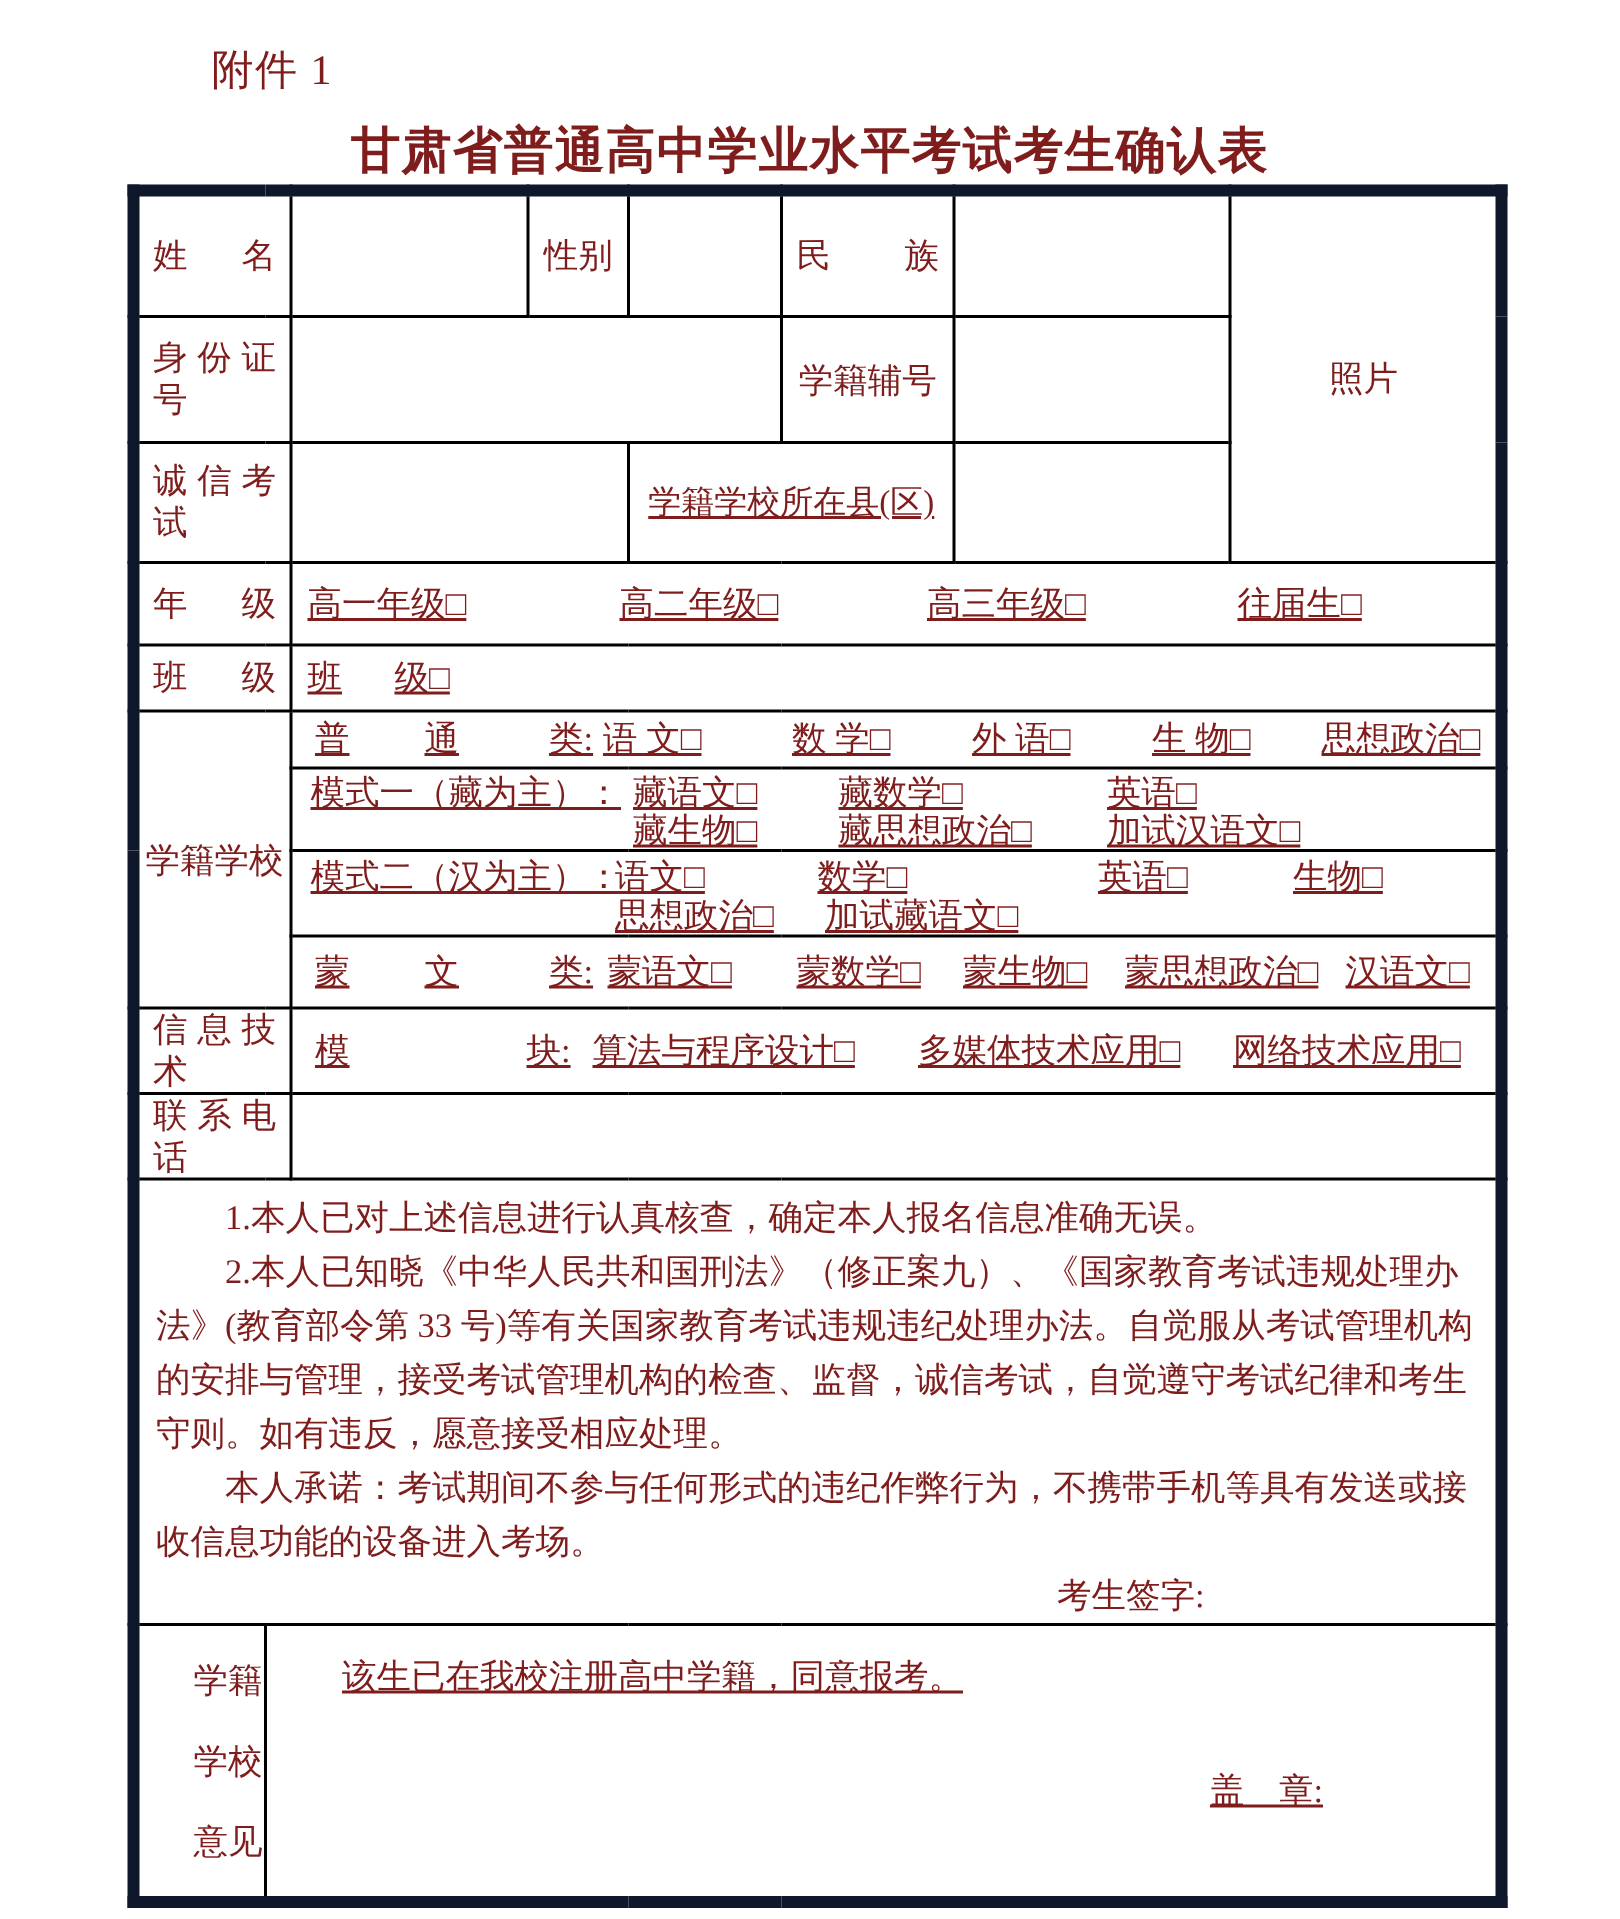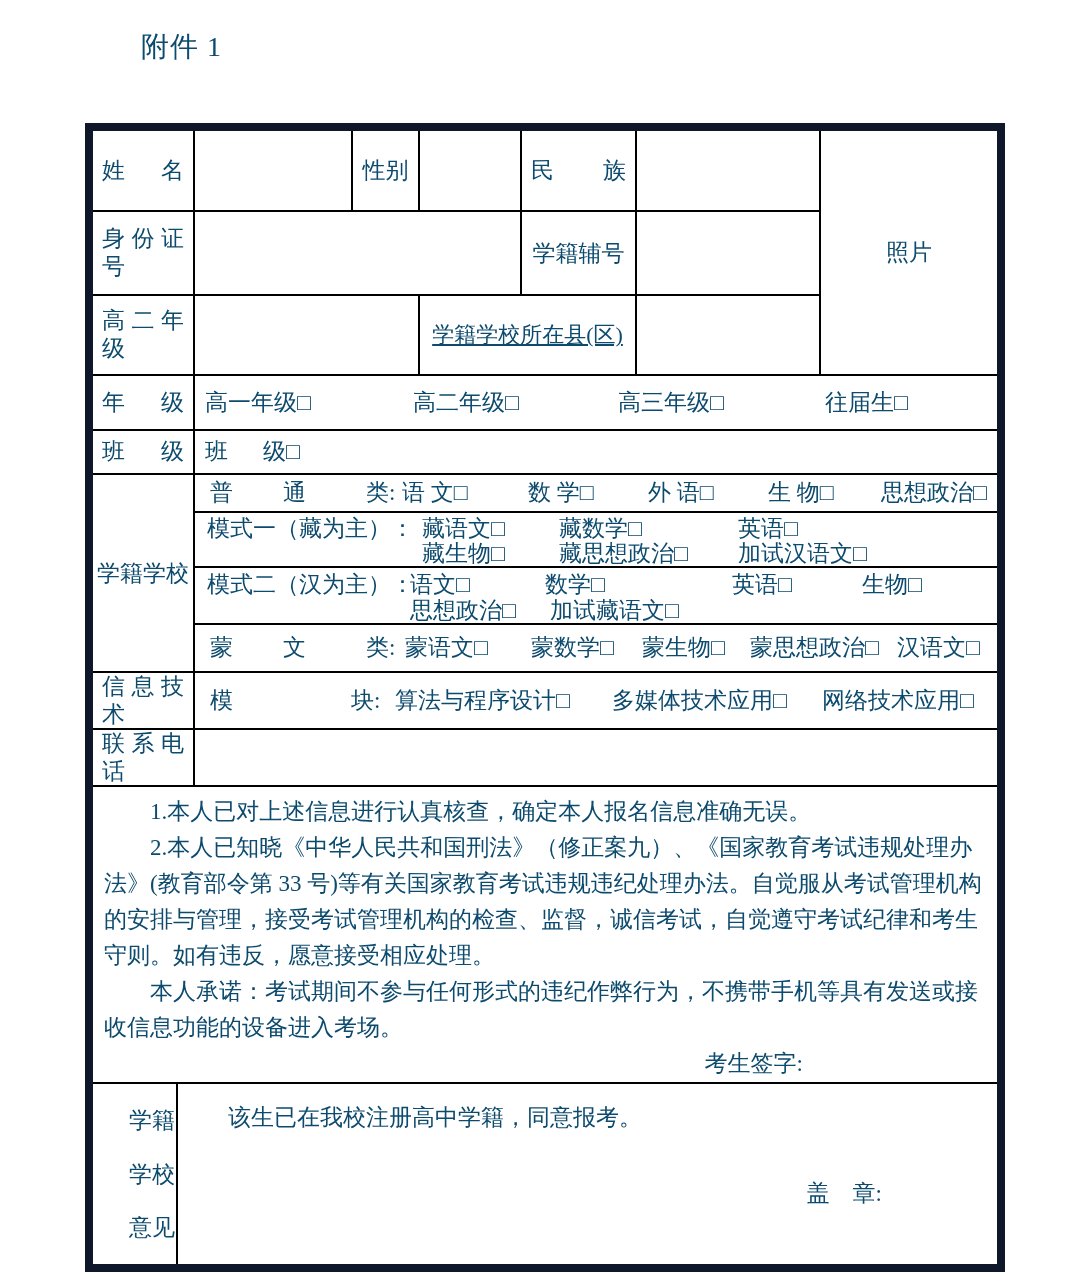--- a/index.html
+++ b/index.html
@@ -1,42 +1,43 @@
 <!DOCTYPE html>
 <html><head>
 <meta charset="utf-8">
 <style>
   html,body{margin:0;padding:0;background:#ffffff;}
   .sheet{
     position:relative;width:1080px;height:1279px;background:#fff;
-    font-family:"Liberation Serif","DejaVu Serif",serif;color:#0c4a6e;overflow:hidden;
+    font-family:"Liberation Serif","DejaVu Serif",serif;color:#7f1d1d;overflow:hidden;
   }
   .attachment{position:absolute;left:141px;top:28px;font-size:28px;letter-spacing:1px;}
   .title{position:absolute;left:0;right:0;top:78px;text-align:center;font-size:33px;font-weight:700;letter-spacing:1px;}
   table.form{
     position:absolute;left:85px;top:123px;width:912px;
     border-collapse:collapse;table-layout:fixed;border:8px solid #0f172a;
   }
   td{border:2px solid #000;padding:0;font-size:23px;vertical-align:middle;overflow:hidden;}
   .jlab{display:block;text-align:justify;text-align-last:justify;padding:0 9px;line-height:1.2;}
   .clab{text-align:center;}
   .rel{position:relative;}
-  .abs{position:absolute;white-space:nowrap;line-height:24px;}
+  .abs{position:absolute;white-space:nowrap;line-height:24px;text-decoration:underline;}
   .vmid{top:50%;transform:translateY(-50%);}
   .decl{vertical-align:top;padding:7px 14px 0 11px;}
   .decl p{margin:0;text-indent:2em;font-size:23px;line-height:36px;}
   .sig{margin:0;text-align:right;padding-right:180px;font-size:23px;line-height:36px;}
   .oplab{display:flex;flex-direction:column;justify-content:space-between;align-items:center;height:138px;margin:21px 0;font-size:23px;padding-left:35px;}
   .county{font-size:22px;text-align:center;text-decoration:underline;}
 </style>
 </head>
 <body>
 
 <div class="sheet">
   <div class="attachment">附件 1</div>
+  <div class="title">甘肃省普通高中学业水平考试考生确认表</div>
 
   <table class="form">
     <colgroup>
       <col style="width:88px">
         <col style="width:17px">
         <col style="width:158px">
         <col style="width:67px">
       <col style="width:102px">
         <col style="width:115px">
         <col style="width:184px">
@@ -62,21 +63,21 @@
       <td colspan="2">
             <span class="jlab">身份证号</span>
           </td>
       <td colspan="3"></td>
       <td class="clab"><span>学籍辅号</span></td>
       <td></td>
     </tr>
 
     <tr style="height:80px">
       <td colspan="2">
-            <span class="jlab">高二年级</span>
+            <span class="jlab">诚信考试</span>
           </td>
       <td colspan="2"></td>
       <td colspan="2" class="county"><span>学籍学校所在县(区)</span></td>
       <td></td>
     </tr>
 
     <tr style="height:55px">
       <td colspan="2">
             <span class="jlab">年 级</span>
           </td>

